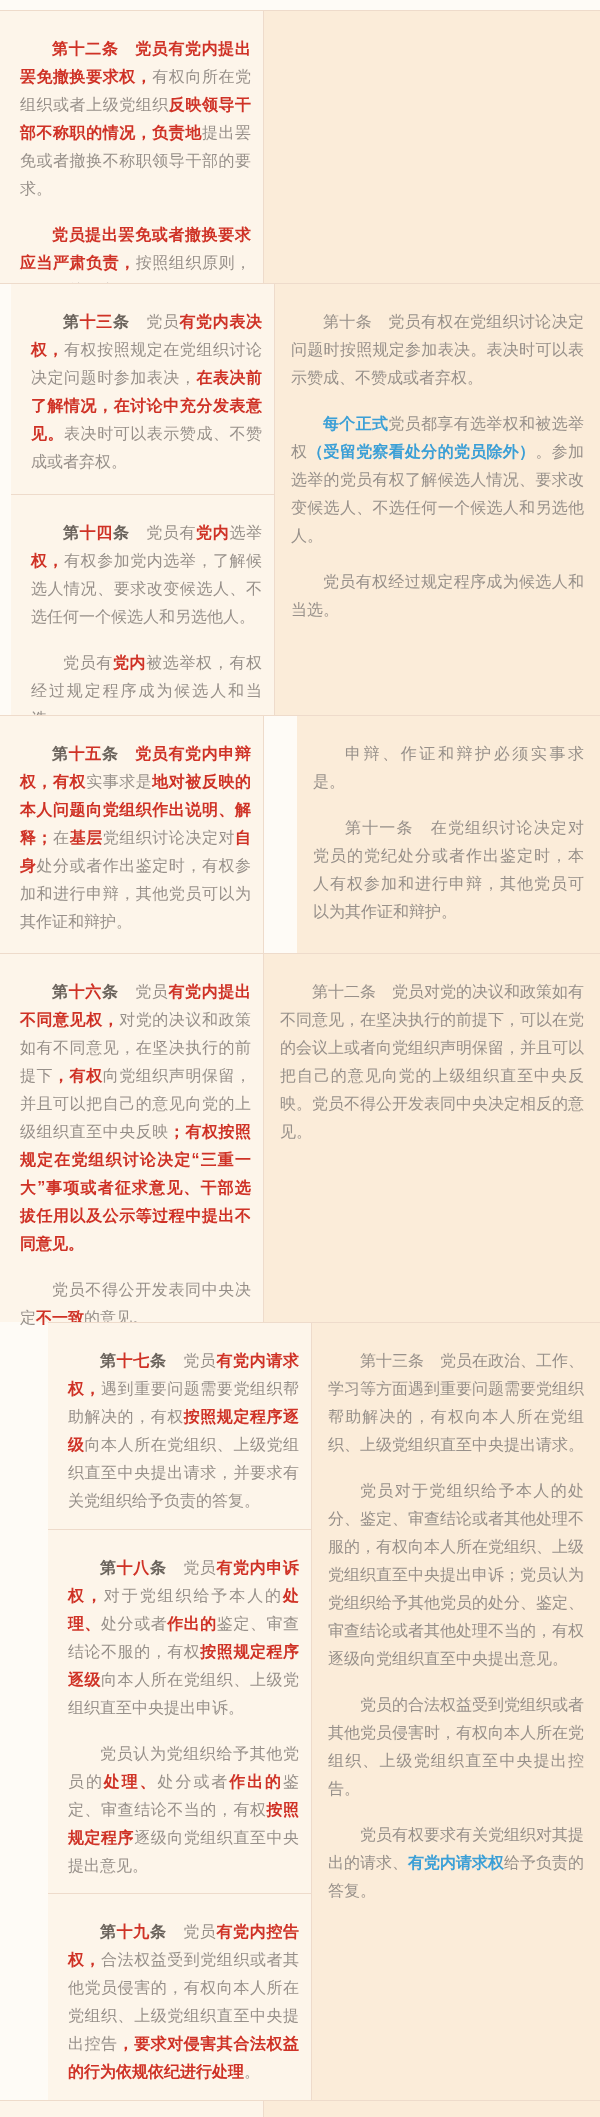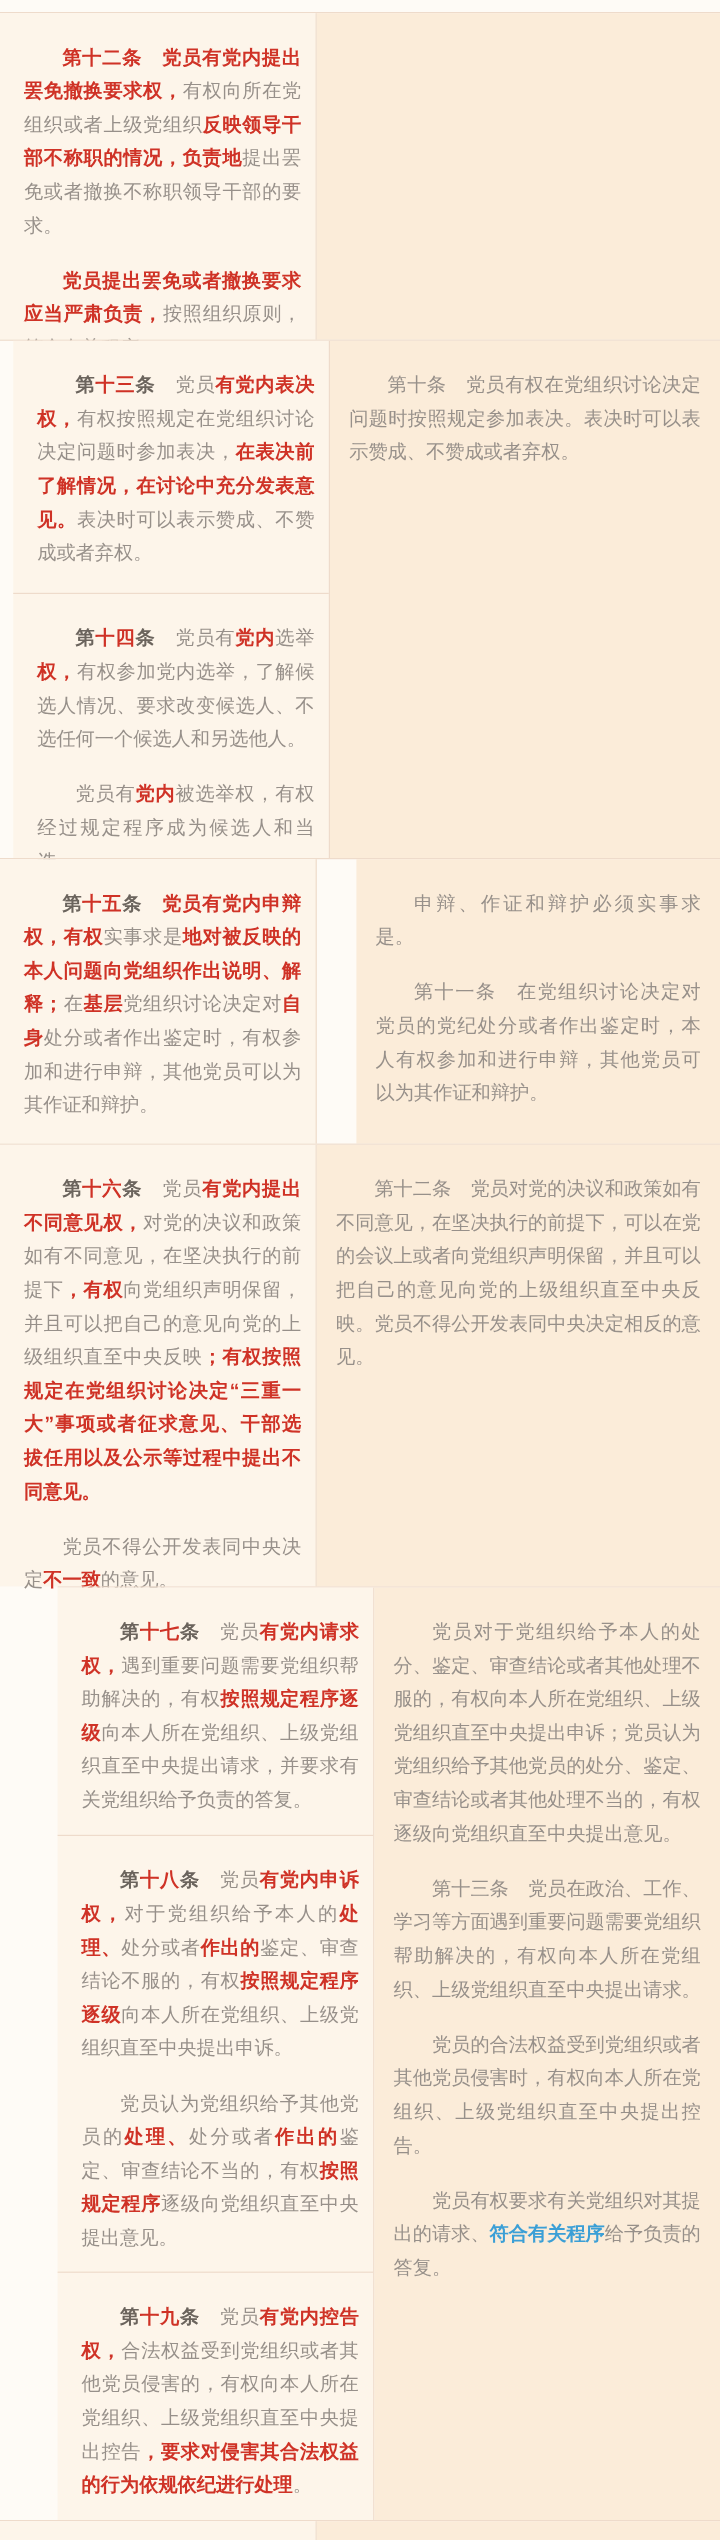--- a/index.html
+++ b/index.html
@@ -76,20 +76,22 @@
           <p><span class="seg-d">第</span><span class="seg-r">十三</span><span class="seg-d">条</span><span class="seg-n">　党员</span><span class="seg-r">有党内表决权，</span><span class="seg-n">有权按照规定在党组织讨论决定问题时参加表决，</span><span class="seg-r">在表决前了解情况，在讨论中充分发表意见。</span><span class="seg-n">表决时可以表示赞成、不赞成或者弃权。</span></p>
         </div>
       <div class="sub sub14 cell">
           <p><span class="seg-d">第</span><span class="seg-r">十四</span><span class="seg-d">条</span><span class="seg-n">　党员有</span><span class="seg-r">党内</span><span class="seg-n">选举</span><span class="seg-r">权，</span><span class="seg-n">有权参加党内选举，了解候选人情况、要求改变候选人、不选任何一个候选人和另选他人。</span></p>
           <p><span class="seg-n">党员有</span><span class="seg-r">党内</span><span class="seg-n">被选举权，有权经过规定程序成为候选人和当选。</span></p>
         </div>
     </div>
     <div class="col-right">
       <div class="cell">
           <p><span class="seg-n">第十条　党员有权在党组织讨论决定问题时按照规定参加表决。表决时可以表示赞成、不赞成或者弃权。</span></p>
+          <p><span class="seg-b">每个正式</span><span class="seg-n">党员都享有选举权和被选举权</span><span class="seg-b">（受留党察看处分的党员除外）</span><span class="seg-n">。参加选举的党员有权了解候选人情况、要求改变候选人、不选任何一个候选人和另选他人。</span></p>
+          <p><span class="seg-n">党员有权经过规定程序成为候选人和当选。</span></p>
         </div>
     </div>
   </div>
 
   <div class="row row3">
     <div class="col-left">
       <div class="sub cell">
           <p><span class="seg-d">第</span><span class="seg-r">十五</span><span class="seg-d">条</span><span class="seg-r">　党员有党内申辩权，有权</span><span class="seg-n">实事求是</span><span class="seg-r">地对被反映的本人问题向党组织作出说明、解释；</span><span class="seg-n">在</span><span class="seg-r">基层</span><span class="seg-n">党组织讨论决定对</span><span class="seg-r">自身</span><span class="seg-n">处分或者作出鉴定时，有权参加和进行申辩，其他党员可以为其作证和辩护。</span></p>
         </div>
     </div>
@@ -123,24 +125,24 @@
       <div class="sub sub18 cell">
           <p><span class="seg-d">第</span><span class="seg-r">十八</span><span class="seg-d">条</span><span class="seg-n">　党员</span><span class="seg-r">有党内申诉权，</span><span class="seg-n">对于党组织给予本人的</span><span class="seg-r">处理、</span><span class="seg-n">处分或者</span><span class="seg-r">作出的</span><span class="seg-n">鉴定、审查结论不服的，有权</span><span class="seg-r">按照规定程序逐级</span><span class="seg-n">向本人所在党组织、上级党组织直至中央提出申诉。</span></p>
           <p><span class="seg-n">党员认为党组织给予其他党员的</span><span class="seg-r">处理、</span><span class="seg-n">处分或者</span><span class="seg-r">作出的</span><span class="seg-n">鉴定、审查结论不当的，有权</span><span class="seg-r">按照规定程序</span><span class="seg-n">逐级向党组织直至中央提出意见。</span></p>
         </div>
       <div class="sub sub19 cell">
           <p><span class="seg-d">第</span><span class="seg-r">十九</span><span class="seg-d">条</span><span class="seg-n">　党员</span><span class="seg-r">有党内控告权，</span><span class="seg-n">合法权益受到党组织或者其他党员侵害的，有权向本人所在党组织、上级党组织直至中央提出控告</span><span class="seg-r">，要求对侵害其合法权益的行为依规依纪进行处理</span><span class="seg-n">。</span></p>
         </div>
     </div>
     <div class="col-right">
       <div class="cell">
+          <p><span class="seg-n">第十三条　党员在政治、工作、学习等方面遇到重要问题需要党组织帮助解决的，有权向本人所在党组织、上级党组织直至中央提出请求。</span></p>
           <p><span class="seg-n">党员对于党组织给予本人的处分、鉴定、审查结论或者其他处理不服的，有权向本人所在党组织、上级党组织直至中央提出申诉；党员认为党组织给予其他党员的处分、鉴定、审查结论或者其他处理不当的，有权逐级向党组织直至中央提出意见。</span></p>
-          <p><span class="seg-n">第十三条　党员在政治、工作、学习等方面遇到重要问题需要党组织帮助解决的，有权向本人所在党组织、上级党组织直至中央提出请求。</span></p>
           <p><span class="seg-n">党员的合法权益受到党组织或者其他党员侵害时，有权向本人所在党组织、上级党组织直至中央提出控告。</span></p>
-          <p><span class="seg-n">党员有权要求有关党组织对其提出的请求、</span><span class="seg-b">符合有关程序</span><span class="seg-n">给予负责的答复。</span></p>
+          <p><span class="seg-n">党员有权要求有关党组织对其提出的请求、</span><span class="seg-b">有党内请求权</span><span class="seg-n">给予负责的答复。</span></p>
         </div>
     </div>
   </div>
 
   <div class="row row-bottom">
     <div class="col-left"></div>
     <div class="col-right"></div>
   </div>
 
 </div>

